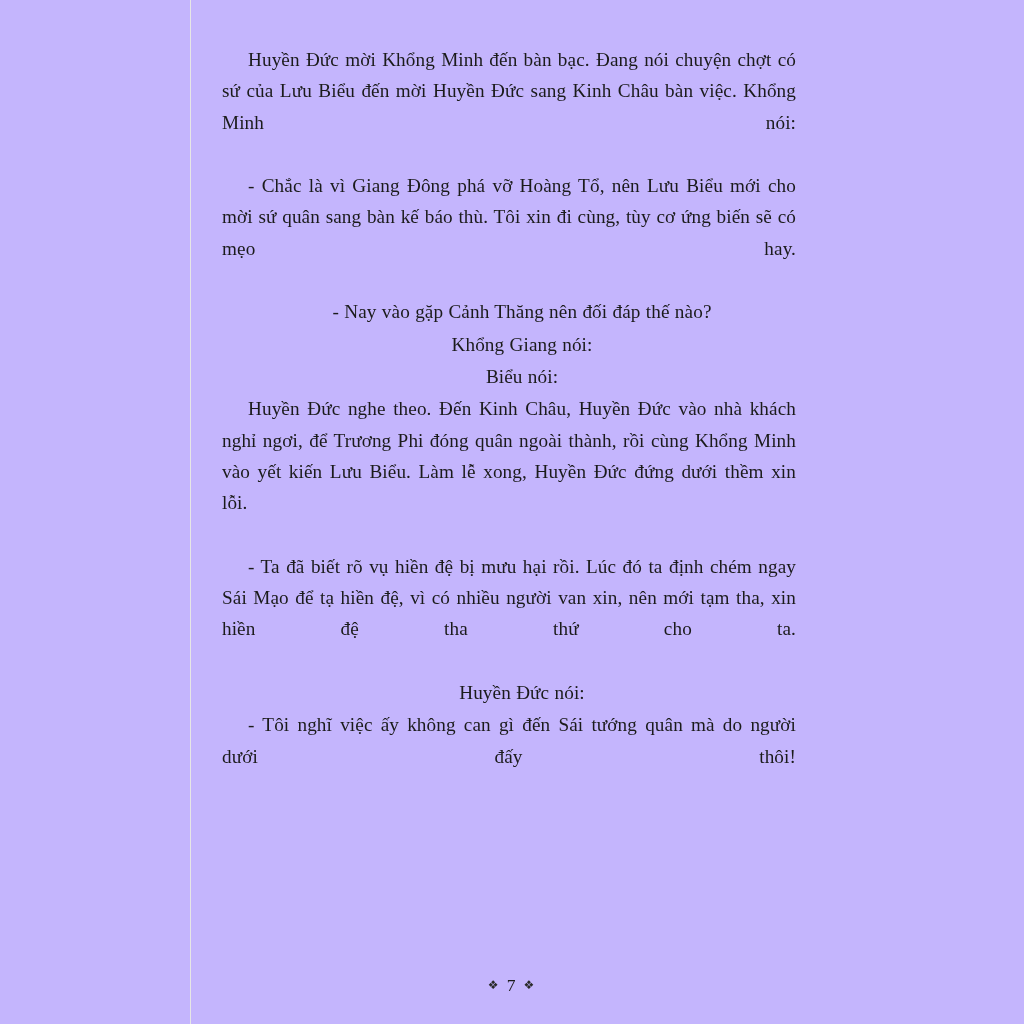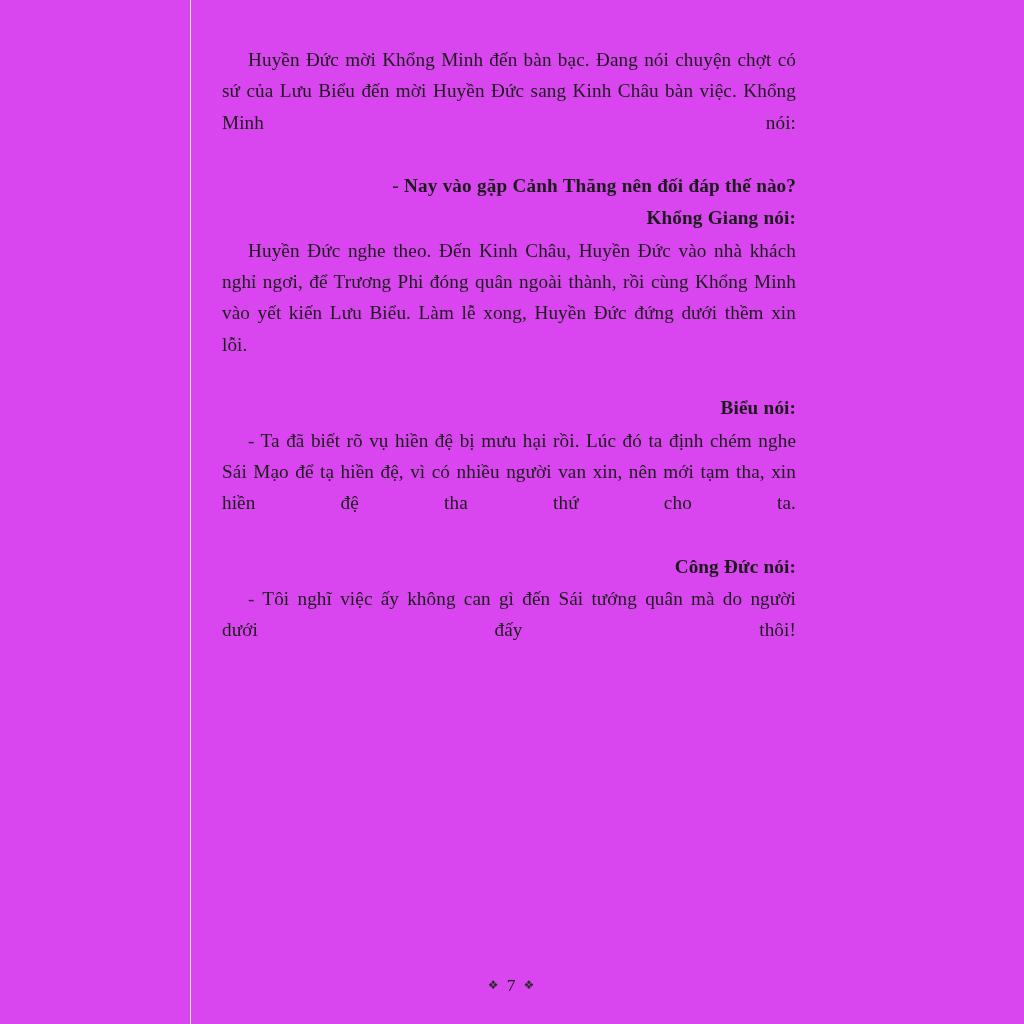--- a/index.html
+++ b/index.html
@@ -16,21 +16,21 @@
     overflow: hidden;
   }
 
   
   .page {
     position: absolute;
     left: 0;
     top: 0;
     width: 1024px;
     height: 1024px;
-    background: #d946ef;
+    background: #c4b5fd;
   }
 
   
   .binding-edge {
     position: absolute;
     left: 190px;
     top: 0;
     width: 1px;
     height: 1024px;
     background: #e6e6e6;
@@ -55,22 +55,21 @@
   }
 
   
   .para:after {
     content: "";
     display: inline-block;
     width: 100%;
   }
 
   .para.no-justify {
-    text-align: right;
-    font-weight: bold;
+    text-align: center;
   }
   .para.no-justify:after { display: none; }
 
   .footer {
     position: absolute;
     left: 0;
     top: 975px;
     width: 1024px;
     text-align: center;
     font-size: 17px;
@@ -89,26 +88,27 @@
 </style>
 </head>
 <body>
 
 <div class="page">
 
   <div class="binding-edge"></div>
 
   <div class="text-column">
     <p class="para">Huyền Đức mời Khổng Minh đến bàn bạc. Đang nói chuyện chợt có sứ của Lưu Biểu đến mời Huyền Đức sang Kinh Châu bàn việc. Khổng Minh nói:</p>
+    <p class="para">- Chắc là vì Giang Đông phá vỡ Hoàng Tổ, nên Lưu Biểu mới cho mời sứ quân sang bàn kế báo thù. Tôi xin đi cùng, tùy cơ ứng biến sẽ có mẹo hay.</p>
     <p class="para no-justify">- Nay vào gặp Cảnh Thăng nên đối đáp thế nào?</p>
     <p class="para no-justify">Khổng Giang nói:</p>
+    <p class="para no-justify">Biểu nói:</p>
     <p class="para">Huyền Đức nghe theo. Đến Kinh Châu, Huyền Đức vào nhà khách nghỉ ngơi, để Trương Phi đóng quân ngoài thành, rồi cùng Khổng Minh vào yết kiến Lưu Biểu. Làm lễ xong, Huyền Đức đứng dưới thềm xin lỗi.</p>
-    <p class="para no-justify">Biểu nói:</p>
-    <p class="para">- Ta đã biết rõ vụ hiền đệ bị mưu hại rồi. Lúc đó ta định chém nghe Sái Mạo để tạ hiền đệ, vì có nhiều người van xin, nên mới tạm tha, xin hiền đệ tha thứ cho ta.</p>
-    <p class="para no-justify">Công Đức nói:</p>
+    <p class="para">- Ta đã biết rõ vụ hiền đệ bị mưu hại rồi. Lúc đó ta định chém ngay Sái Mạo để tạ hiền đệ, vì có nhiều người van xin, nên mới tạm tha, xin hiền đệ tha thứ cho ta.</p>
+    <p class="para no-justify">Huyền Đức nói:</p>
     <p class="para">- Tôi nghĩ việc ấy không can gì đến Sái tướng quân mà do người dưới đấy thôi!</p>
 
   </div>
 
   <div class="footer">
     <span class="orn">❖</span><span class="pgnum">7</span><span class="orn">❖</span>
   </div>
 
 </div>
 

